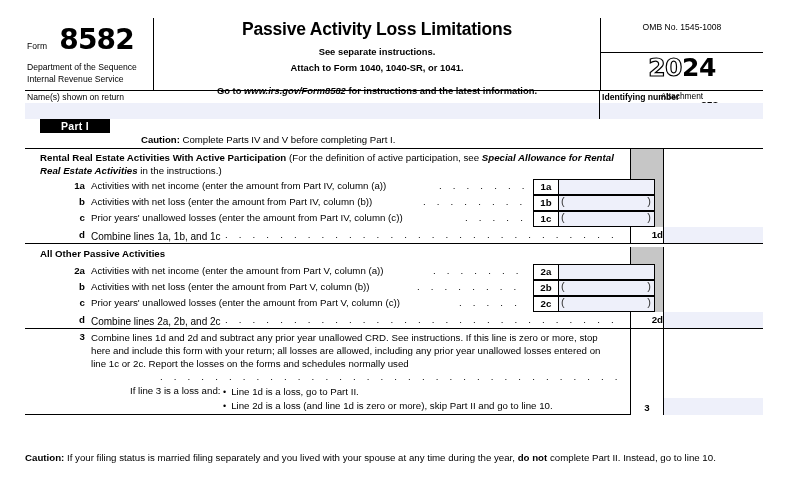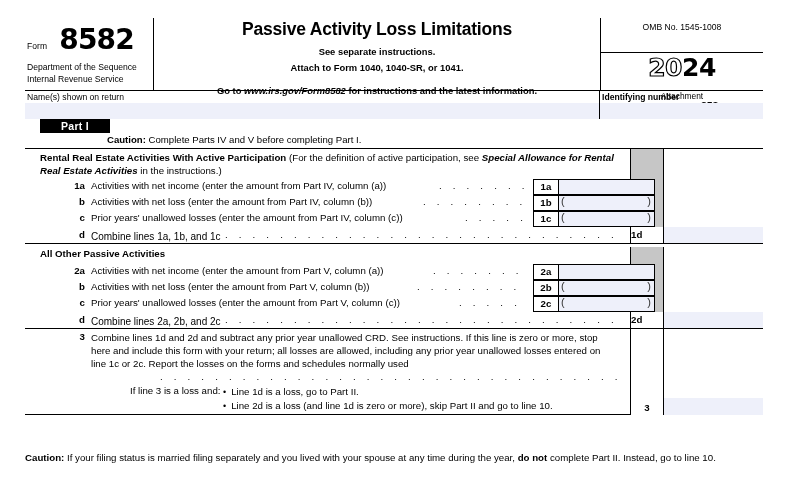--- a/index.html
+++ b/index.html
@@ -114,21 +114,21 @@
     background: #000; color: #fff;
     font-size: 10.5px; font-weight: bold;
     text-align: center; line-height: 14px;
     letter-spacing: .3px;
   }
   .part-title {
     position: absolute; left: 98px; top: 0;
     font-size: 11px; font-weight: bold; line-height: 14px;
   }
   .part-caution {
-    position: absolute; left: 82px; top: 15px;
+    position: absolute; left: 116px; top: 15px;
     font-size: 9.6px; line-height: 12px;
   }
   .partblock {
     position: relative; height: 30px;
     border-bottom: 1.6px solid #000;
   }
 
   
   .body { position: relative; }
 
@@ -220,21 +220,21 @@
     position: absolute; left: 66px; top: 4px;
     font-size: 10px; white-space: nowrap;
   }
   .totnum {
     position: absolute; left: 605px; top: 0;
     width: 34px; height: 100%;
     border-left: 1.2px solid #000;
     border-right: 1.2px solid #000;
     background: #fff;
     font-size: 9.7px; font-weight: bold;
-    text-align: left; line-height: 15px;
+    text-align: right; line-height: 15px;
   }
   .totval {
     position: absolute; left: 639px; top: 0;
     width: 99px; height: 100%;
     background: #eef0fa;
   }
 
   
   .l3 { position: relative; width: 738px; }
   .l3 .lbl {

